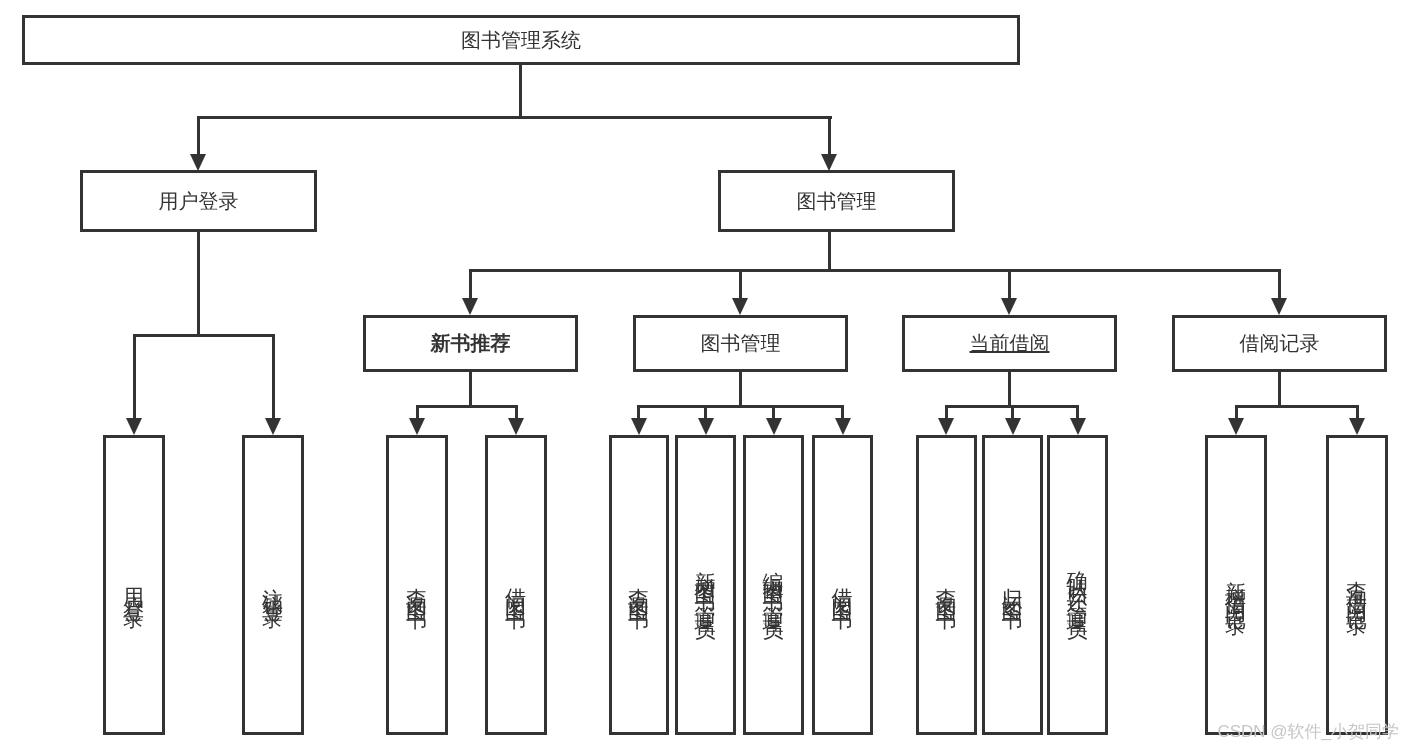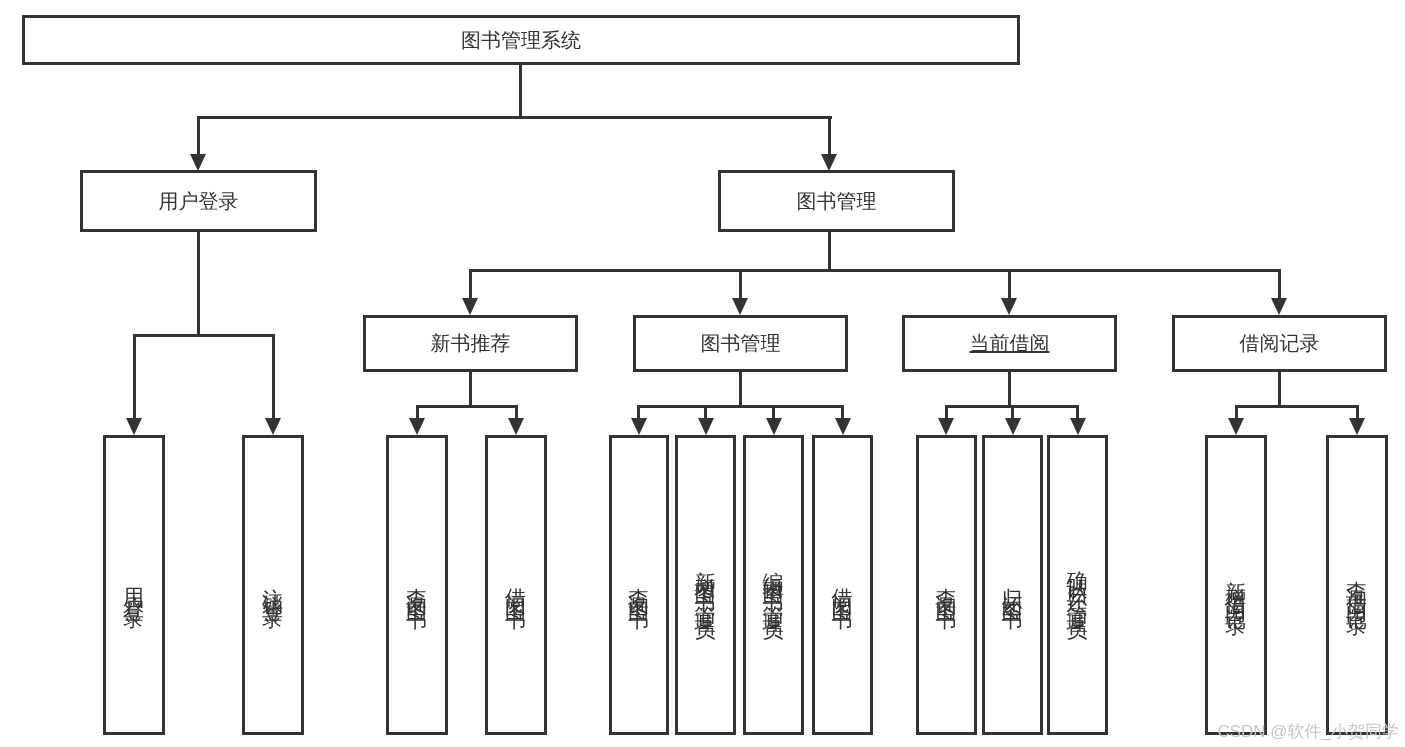--- a/index.html
+++ b/index.html
@@ -82,21 +82,21 @@
   <div class="hline" style="left:469px; top:269px; width:812px;"></div>
   <div class="vline" style="left:469px; top:269px; height:33px;"></div>
   <div class="vline" style="left:739px; top:269px; height:33px;"></div>
   <div class="vline" style="left:1008px; top:269px; height:33px;"></div>
   <div class="vline" style="left:1278px; top:269px; height:33px;"></div>
   <div class="arrow" style="left:462px; top:298px;"></div>
   <div class="arrow" style="left:732px; top:298px;"></div>
   <div class="arrow" style="left:1001px; top:298px;"></div>
   <div class="arrow" style="left:1271px; top:298px;"></div>
 
-  <div class="box" style="left:363px; top:315px; width:215px; height:57px;">
+  <div class="box" style="left:363px; top:315px; width:215px; height:57px;font-weight:bold;">
     <span>新书推荐</span>
   </div>
   <div class="box" style="left:633px; top:315px; width:215px; height:57px;">
     <span>图书管理</span>
   </div>
   <div class="box" style="left:902px; top:315px; width:215px; height:57px;text-decoration:underline;">
     <span>当前借阅</span>
   </div>
   <div class="box" style="left:1172px; top:315px; width:215px; height:57px;">
     <span>借阅记录</span>

